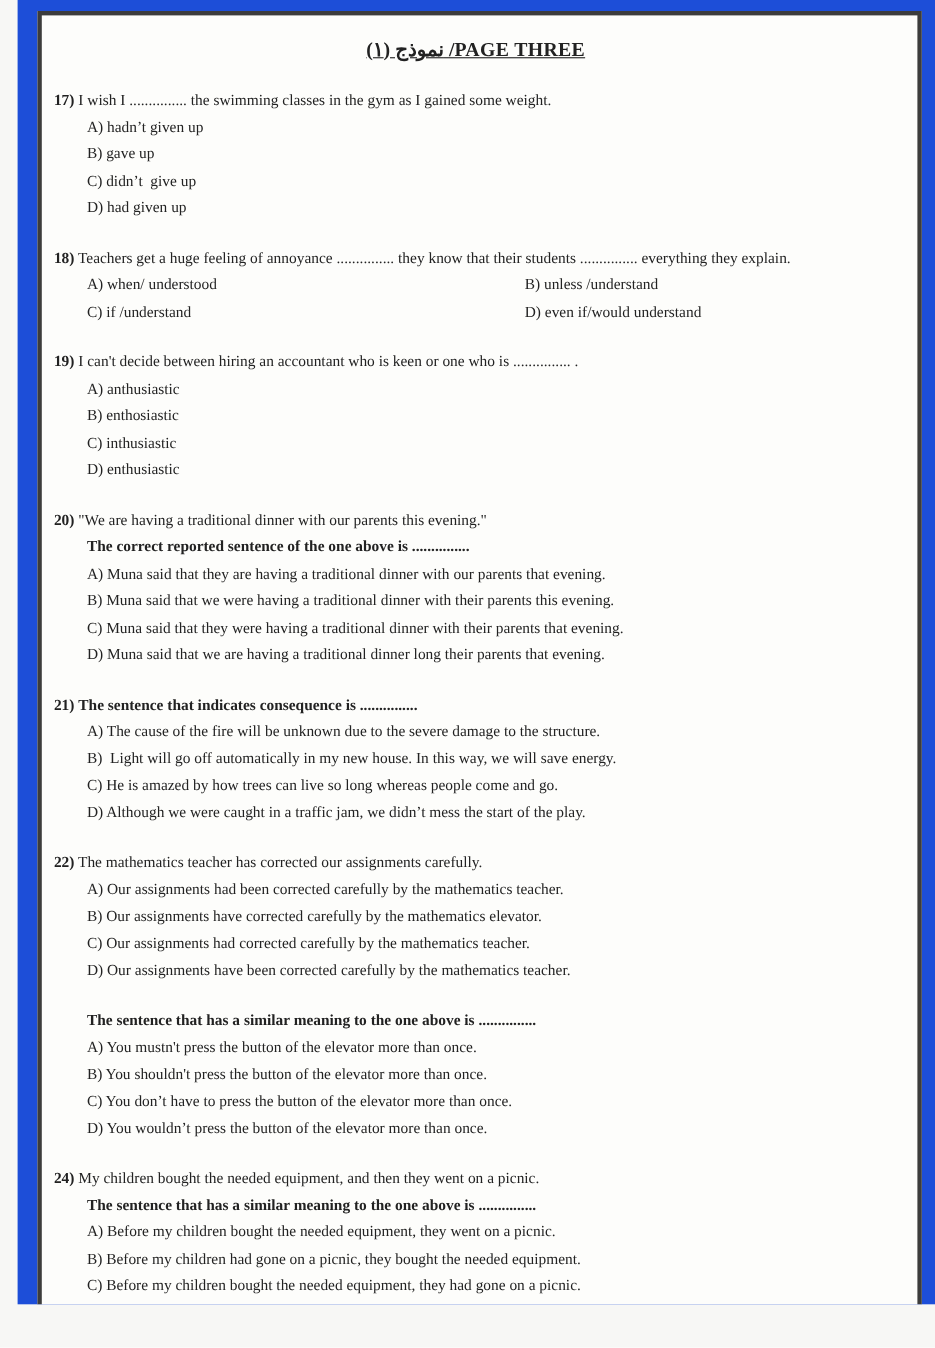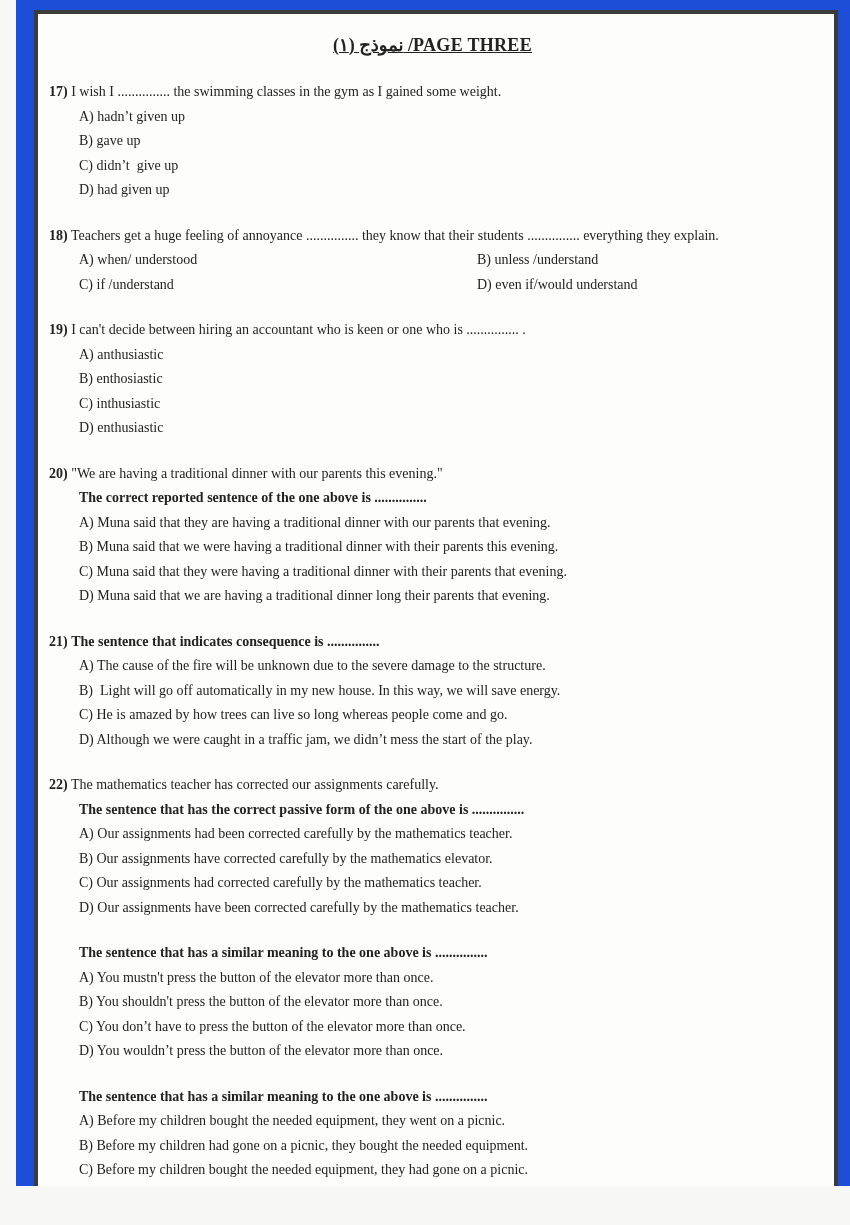--- a/index.html
+++ b/index.html
@@ -135,40 +135,40 @@
       <div class="opts">
         <div class="opt">A) The cause of the fire will be unknown due to the severe damage to the structure.</div>
         <div class="opt">B)  Light will go off automatically in my new house. In this way, we will save energy.</div>
         <div class="opt">C) He is amazed by how trees can live so long whereas people come and go.</div>
         <div class="opt">D) Although we were caught in a traffic jam, we didn’t mess the start of the play.</div>
       </div>
     </div>
 
     <div class="q">
       <p class="stem"><span class="qnum">22)</span> <span>The mathematics teacher has corrected our assignments carefully.</span></p>
-      <p class="boldstem">The sentence that has the correct passive form of the one above is ...............</p>
       <div class="opts">
         <div class="opt">A) Our assignments had been corrected carefully by the mathematics teacher.</div>
         <div class="opt">B) Our assignments have corrected carefully by the mathematics elevator.</div>
         <div class="opt">C) Our assignments had corrected carefully by the mathematics teacher.</div>
         <div class="opt">D) Our assignments have been corrected carefully by the mathematics teacher.</div>
       </div>
     </div>
 
     <div class="q">
       <p class="boldstem">The sentence that has a similar meaning to the one above is ...............</p>
       <div class="opts">
         <div class="opt">A) You mustn't press the button of the elevator more than once.</div>
         <div class="opt">B) You shouldn't press the button of the elevator more than once.</div>
         <div class="opt">C) You don’t have to press the button of the elevator more than once.</div>
         <div class="opt">D) You wouldn’t press the button of the elevator more than once.</div>
       </div>
     </div>
 
     <div class="q">
+      <p class="stem"><span class="qnum">24)</span> <span>My children bought the needed equipment, and then they went on a picnic.</span></p>
       <p class="boldstem">The sentence that has a similar meaning to the one above is ...............</p>
       <div class="opts">
         <div class="opt">A) Before my children bought the needed equipment, they went on a picnic.</div>
         <div class="opt">B) Before my children had gone on a picnic, they bought the needed equipment.</div>
         <div class="opt">C) Before my children bought the needed equipment, they had gone on a picnic.</div>
         <div class="opt">D) Before my children went on a picnic, they had bought the needed equipment.</div>
       </div>
     </div>
 
     <div class="footer">SEE PAGE FOUR…</div>

